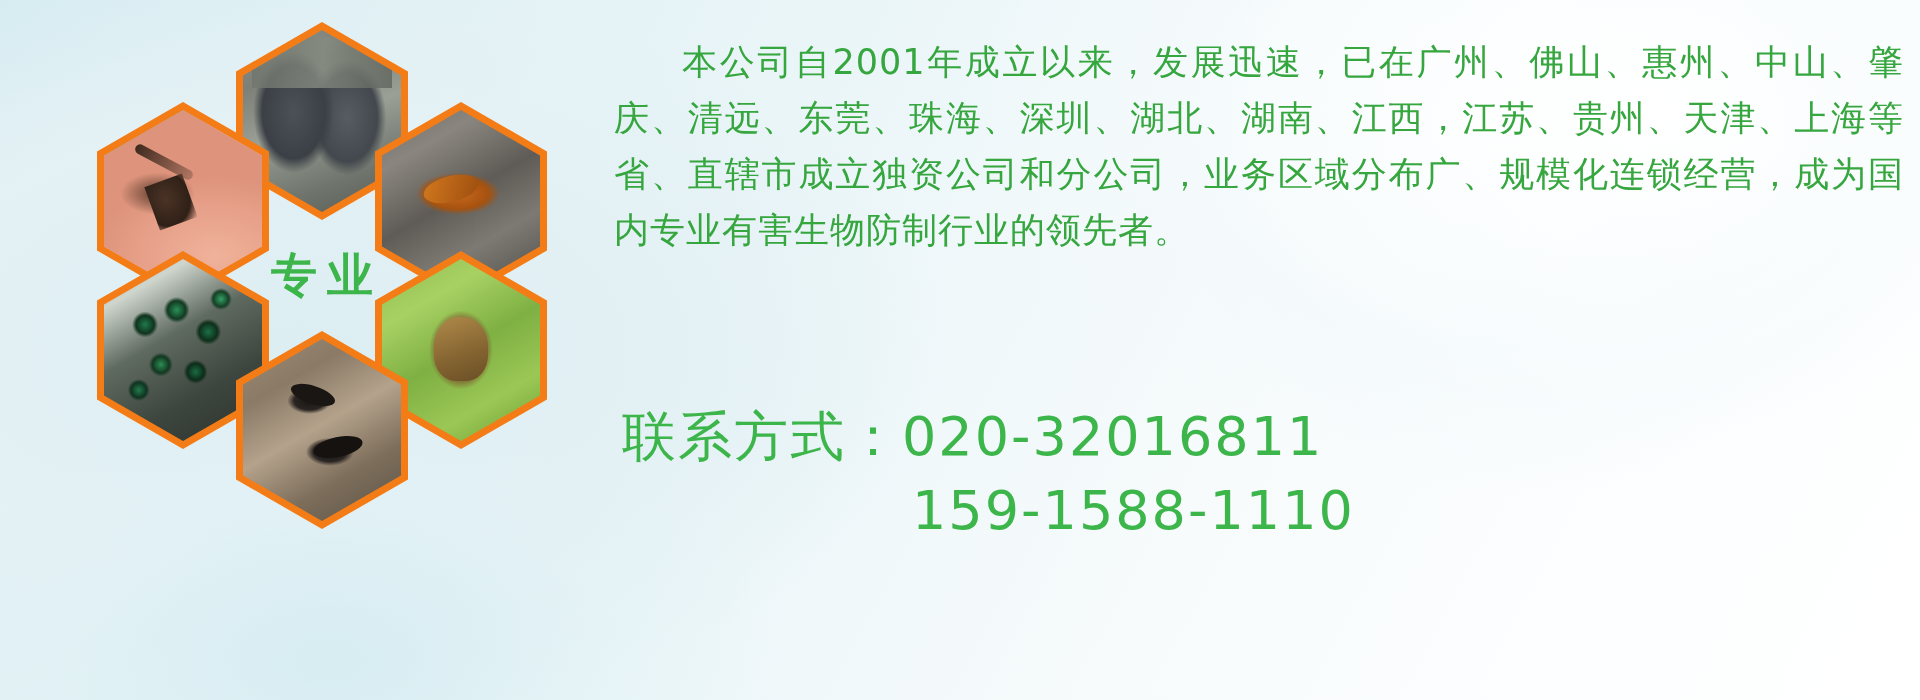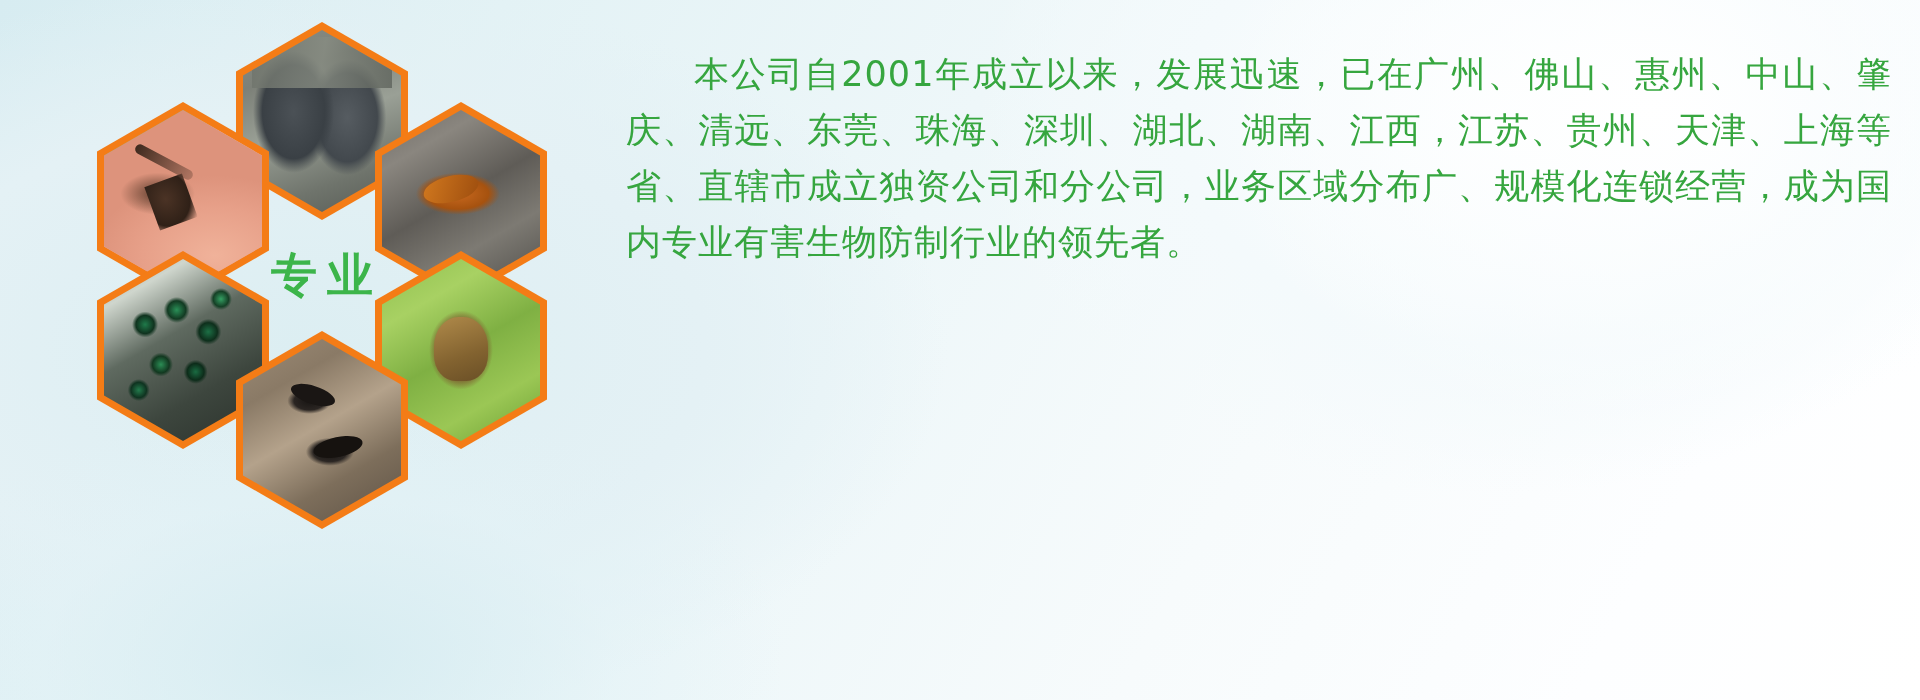--- a/index.html
+++ b/index.html
@@ -145,21 +145,21 @@
     text-indent:10px;
     line-height:1.08;
     font-family:"DejaVu Sans","Liberation Sans",sans-serif;
   }
 
   
   #copy{
     position:absolute;left:614px;top:34px;width:1290px;
   }
   #copy p{
-    margin:12px;
+    margin:0;
     color:#36a63f;
     font-size:35px;
     line-height:56px;
     letter-spacing:1px;
     text-indent:68px;
     font-weight:500;
     font-family:"DejaVu Sans","Liberation Sans",sans-serif;
     text-align:justify;
   }
   #contact{
@@ -226,15 +226,17 @@
       <span>专业</span>
     </div>
 
   </div>
 
   <div id="copy">
     <p>本公司自2001年成立以来，发展迅速，已在广州、佛山、惠州、中山、肇庆、清远、东莞、珠海、深圳、湖北、湖南、江西，江苏、贵州、天津、上海等省、直辖市成立独资公司和分公司，业务区域分布广、规模化连锁经营，成为国内专业有害生物防制行业的领先者。</p>
   </div>
 
   <div id="contact">
+    <div class="contact-line"><span>联系方式：</span><span>020-32016811</span></div>
+    <div class="contact-line second"><span>159-1588-1110</span></div>
   </div>
 
 </div>
 
 </body></html>

